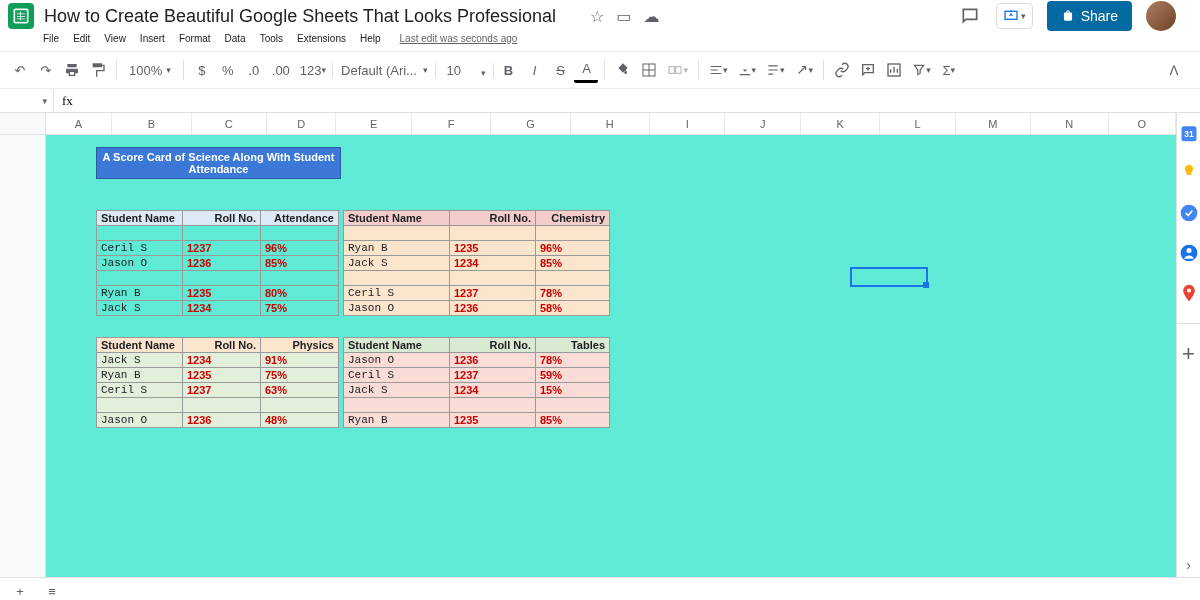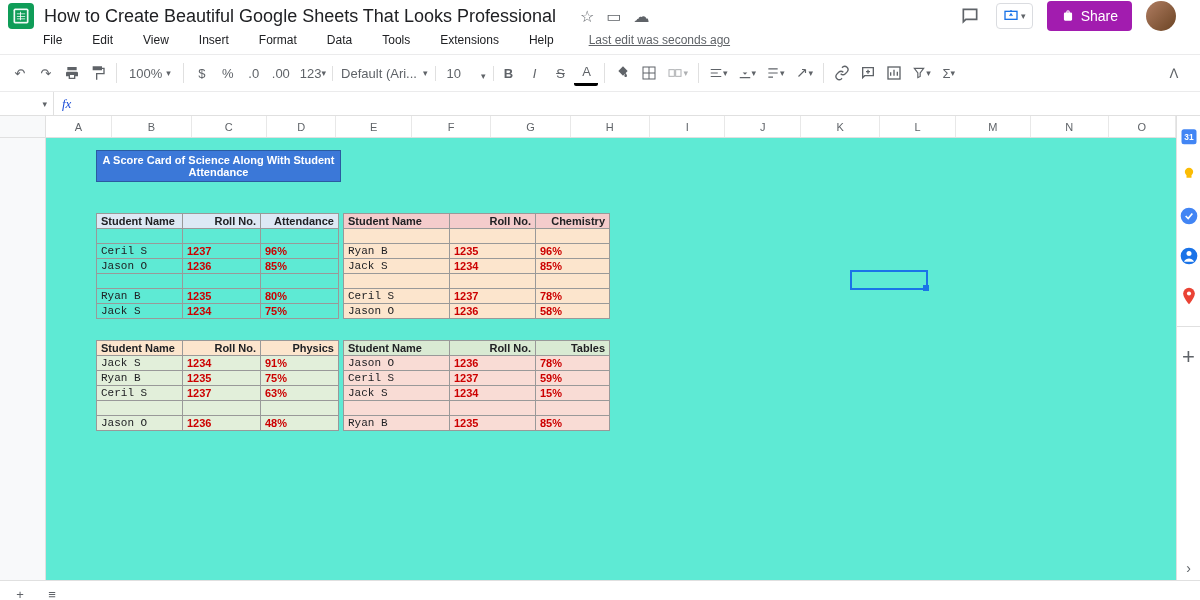--- a/index.html
+++ b/index.html
@@ -1,42 +1,42 @@
 <!DOCTYPE html>
 <html><head>
 <meta charset="utf-8">
 <style>
 * { box-sizing: border-box; margin: 0; padding: 0; }
 body { font-family: Arial, sans-serif; font-size: 13px; color: #202124; background: #fff; overflow: hidden; }
 .titlebar { display: flex; align-items: center; padding: 6px 8px 2px 8px; height: 28px; }
 .logo { width: 26px; height: 26px; background: #0f9d58; border-radius: 4px; display: flex; align-items: center; justify-content: center; margin-right: 10px; }
 .logo svg { width: 20px; height: 20px; }
-.doc-title { font-size: 18px; color: #202124; margin-right: 18px; }
+.doc-title { font-size: 18px; color: #202124; margin-right: 28px; }
 .title-icon { color: #5f6368; margin: 0 6px; cursor: pointer; font-size: 16px; }
 .spacer { flex: 1; }
 .header-right { display: flex; align-items: center; gap: 14px; padding-right: 16px; }
 .iconbtn { width: 24px; height: 24px; display: flex; align-items: center; justify-content: center; color: #5f6368; cursor: pointer; border-radius: 4px; }
 .present-btn { display: flex; align-items: center; border: 1px solid #dadce0; border-radius: 4px; padding: 4px 6px; color: #1a73e8; cursor: pointer; gap: 2px; }
-.share-btn { background: #a21caf; color: #fff; border-radius: 4px; padding: 7px 14px; display: flex; align-items: center; gap: 6px; font-weight: 500; cursor: pointer; font-size: 14px; }
+.share-btn { background: #0369a1; color: #fff; border-radius: 4px; padding: 7px 14px; display: flex; align-items: center; gap: 6px; font-weight: 500; cursor: pointer; font-size: 14px; }
 .avatar { width: 30px; height: 30px; border-radius: 50%; background: linear-gradient(135deg,#b07d62,#6b4423); }
-.menubar { display: flex; align-items: center; padding: 2px 8px 4px 36px; font-size: 12px; color: #202124; gap: 16px; }
+.menubar { display: flex; align-items: center; padding: 2px 8px 4px 36px; font-size: 10px; color: #202124; gap: 0; }
 .menu-item { padding: 3px 7px; cursor: pointer; border-radius: 3px; }
 .last-edit { color: #5f6368; text-decoration: underline; margin-left: 12px; cursor: pointer; }
 .toolbar { display: flex; align-items: center; border-top: 1px solid #ebebec; border-bottom: 1px solid #ebebec; padding: 3px 8px; height: 38px; gap: 2px; color: #5f6368; }
 .tbtn { min-width: 24px; height: 26px; display: flex; align-items: center; justify-content: center; cursor: pointer; border-radius: 2px; padding: 0 4px; font-size: 13px; }
 .tsep { width: 1px; height: 20px; background: #e0e0e0; margin: 0 4px; }
 .zoom { display: flex; align-items: center; gap: 4px; padding: 0 6px; }
 .font-select { display: flex; align-items: center; gap: 6px; border-left: 1px solid #e0e0e0; border-right: 1px solid #e0e0e0; padding: 0 8px; }
 .font-size-sel { display: flex; align-items: flex-end; gap: 6px; padding: 0 8px; border-right: 1px solid #e0e0e0; }
 .text-color-line { border-bottom: 3px solid #000; }
 .chev { font-size: 9px; color: #5f6368; }
 .toolbar-collapse { margin-left: auto; margin-right: 6px; }
 .formula-bar { display: flex; align-items: center; border-bottom: 1px solid #e0e0e0; height: 24px; }
 .name-box { width: 54px; border-right: 1px solid #e0e0e0; display: flex; align-items: center; justify-content: flex-end; padding-right: 6px; color: #5f6368; height: 100%; }
-.fx-label { font-style: italic; color: #1d4ed8; padding: 0 8px; font-family: serif; }
+.fx-label { color: #000000; padding: 0 8px; font-family: serif; }
 .fx-input { border: none; outline: none; flex: 1; height: 100%; font-size: 13px; }
 .main-area { display: flex; height: calc(600px - 28px - 26px - 38px - 24px - 20px); }
 .sheet-area { flex: 1; position: relative; overflow: hidden; }
 .col-headers { display: flex; height: 22px; background: #fff; color: #5f6368; font-size: 11px; border-bottom: 1px solid #e0e0e0; }
 .corner { width: 46px; border-right: 1px solid #e0e0e0; background: #f8f9fa; }
 .col-h { text-align: center; line-height: 22px; border-right: 1px solid #e8e8e8; background: #fff; }
 .grid-body { display: flex; height: calc(100% - 22px); }
 .row-headers { width: 46px; background: #f8f9fa; border-right: 1px solid #e0e0e0; }
 .grid-content { flex: 1; position: relative; background: #5eead4; overflow: auto; }
 .score-title { position: absolute; left: 50px; top: 12px; width: 245px; height: 32px; background: #3b78d8; color: #fff; font-weight: bold; font-size: 11px; text-align: center; display: flex; align-items: center; justify-content: center; border: 1px solid #2a5ba0; padding: 2px; }

